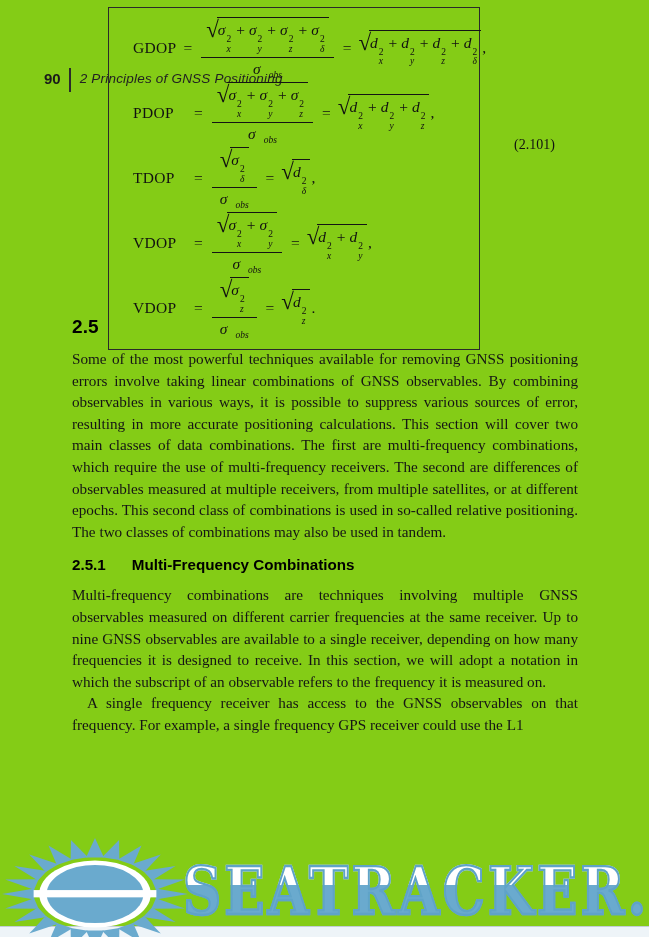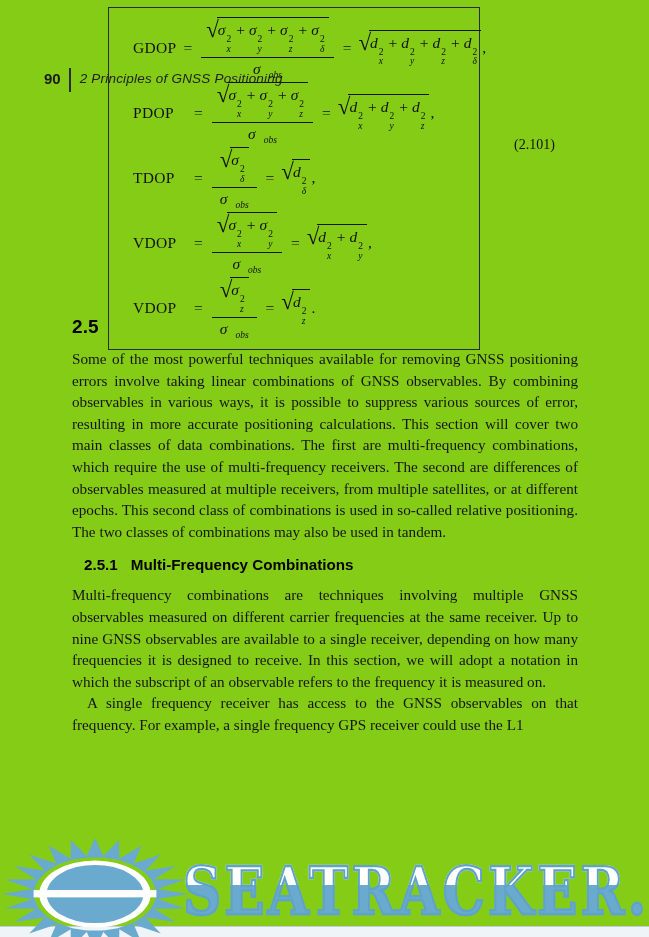--- a/index.html
+++ b/index.html
@@ -61,24 +61,24 @@
   .trail{margin-left:1px;}
   .note{margin-top:11px;text-align:left;}
   
   .sec-head{
     display:flex;gap:12px;align-items:baseline;
     font-family:"Liberation Sans","DejaVu Sans",sans-serif;
     font-weight:700;color:#000;
     margin:27px 0 0 0;font-size:19px;letter-spacing:.1px;
   }
   .subsec-head{
-    display:flex;gap:13px;align-items:baseline;
+    display:flex;gap:26px;align-items:baseline;
     font-family:"Liberation Sans","DejaVu Sans",sans-serif;
     font-weight:700;color:#000;
-    margin:14px 0 0 12px;font-size:15.2px;
+    margin:14px 0 0 0;font-size:15.2px;
   }
   .sec-body{margin-top:10px;}
   .subsec-body{margin-top:11px;}
   .indent{text-indent:15px;margin-top:0;}
   
   .bottom-strip{
     position:absolute;left:0;top:926px;width:649px;height:11px;
     background:#eef4f8;border-top:1px solid #c3ced6;z-index:4;
   }
   .wm-text{

